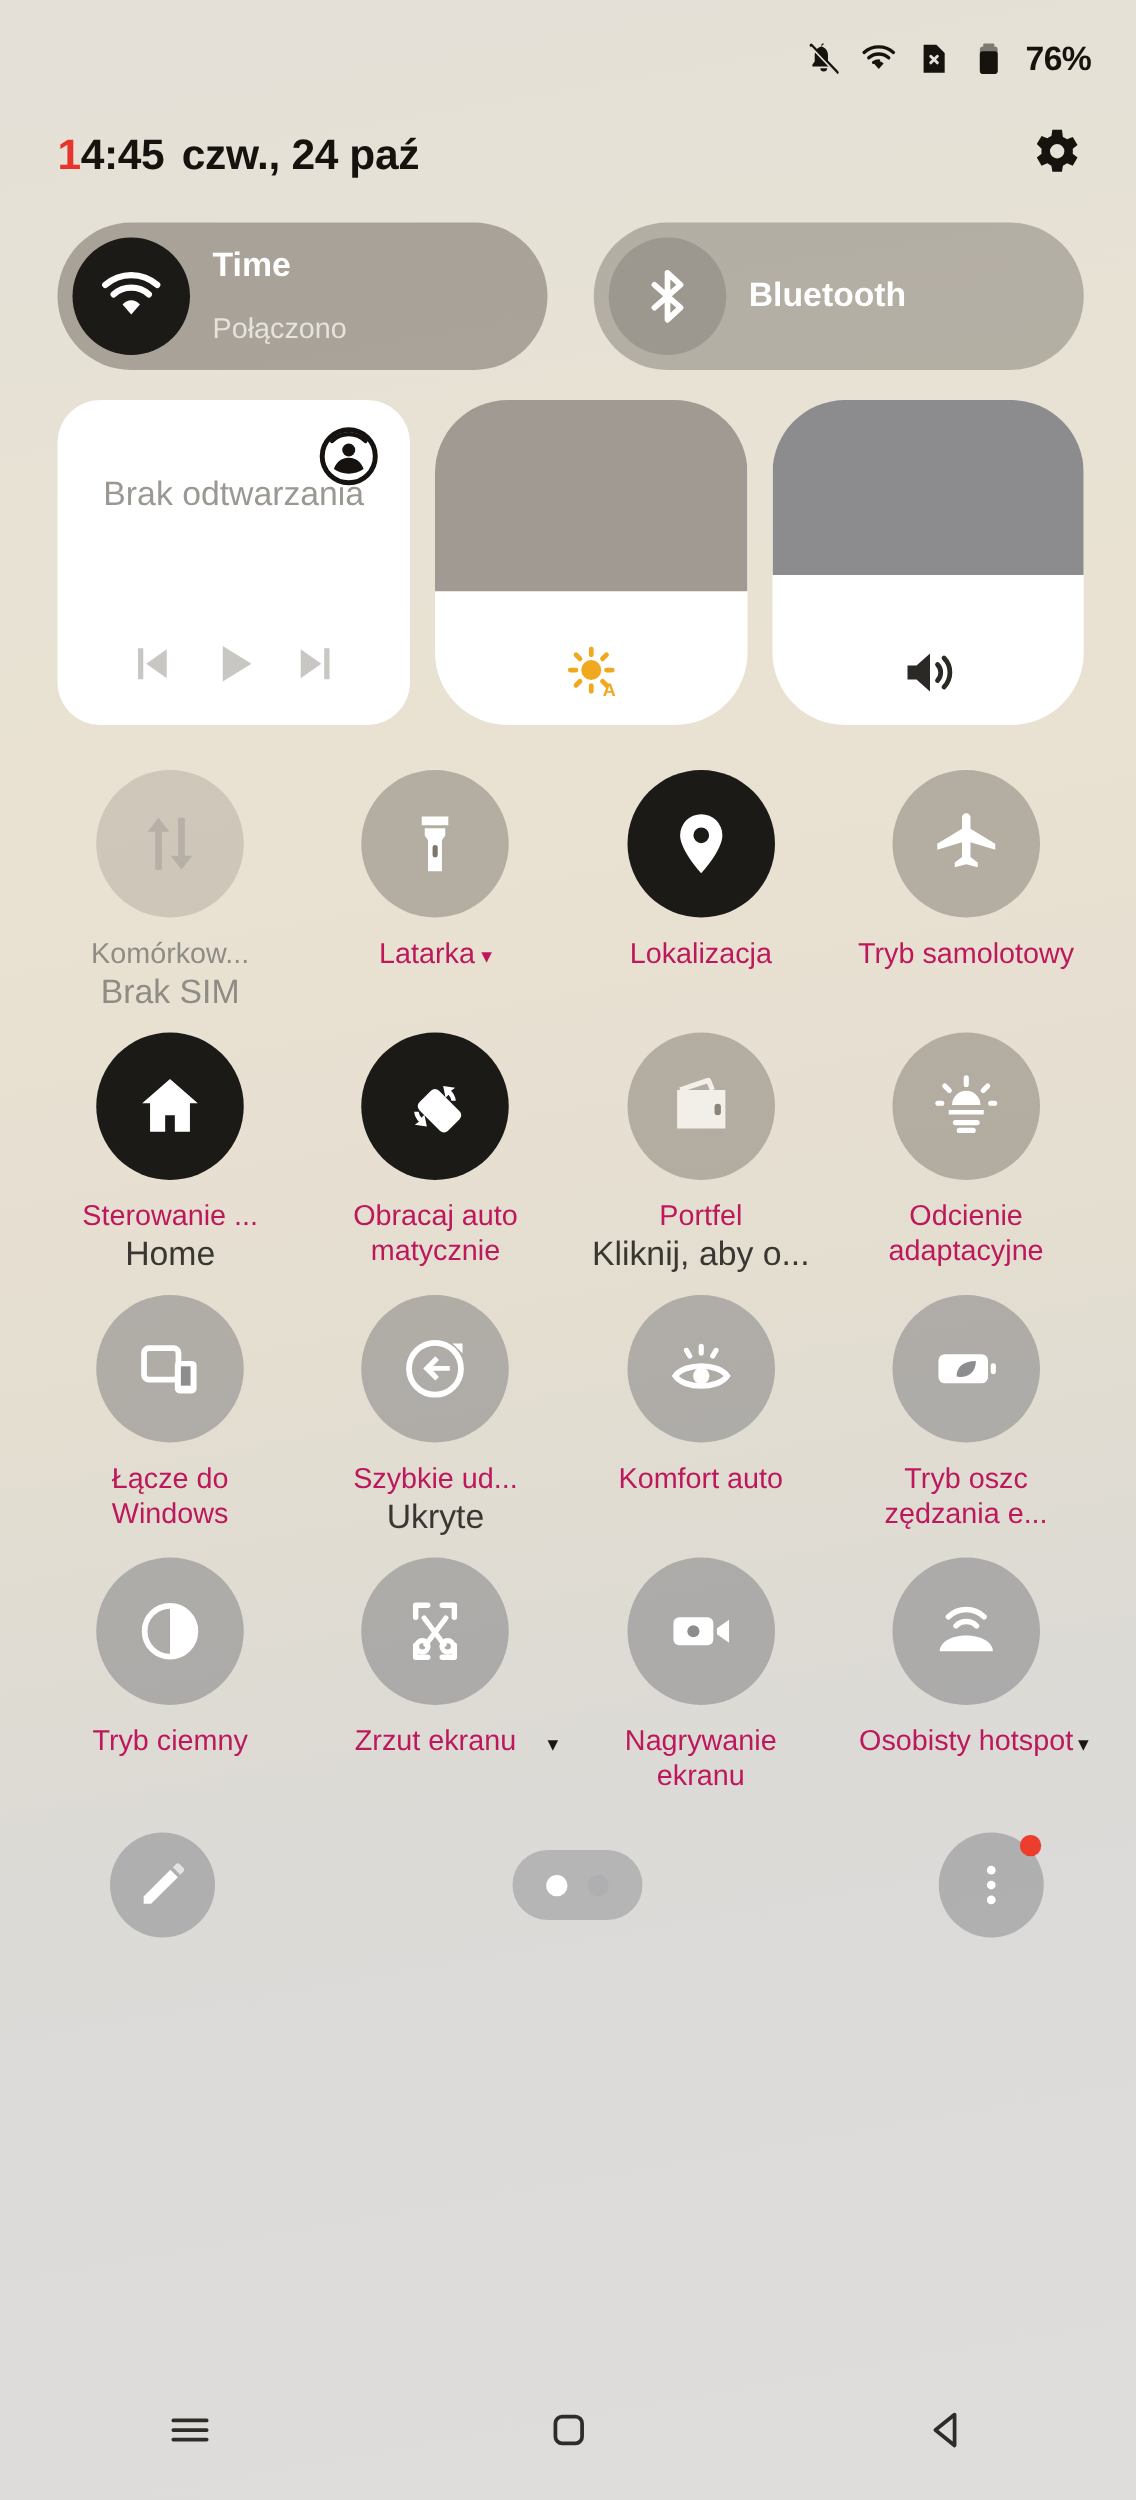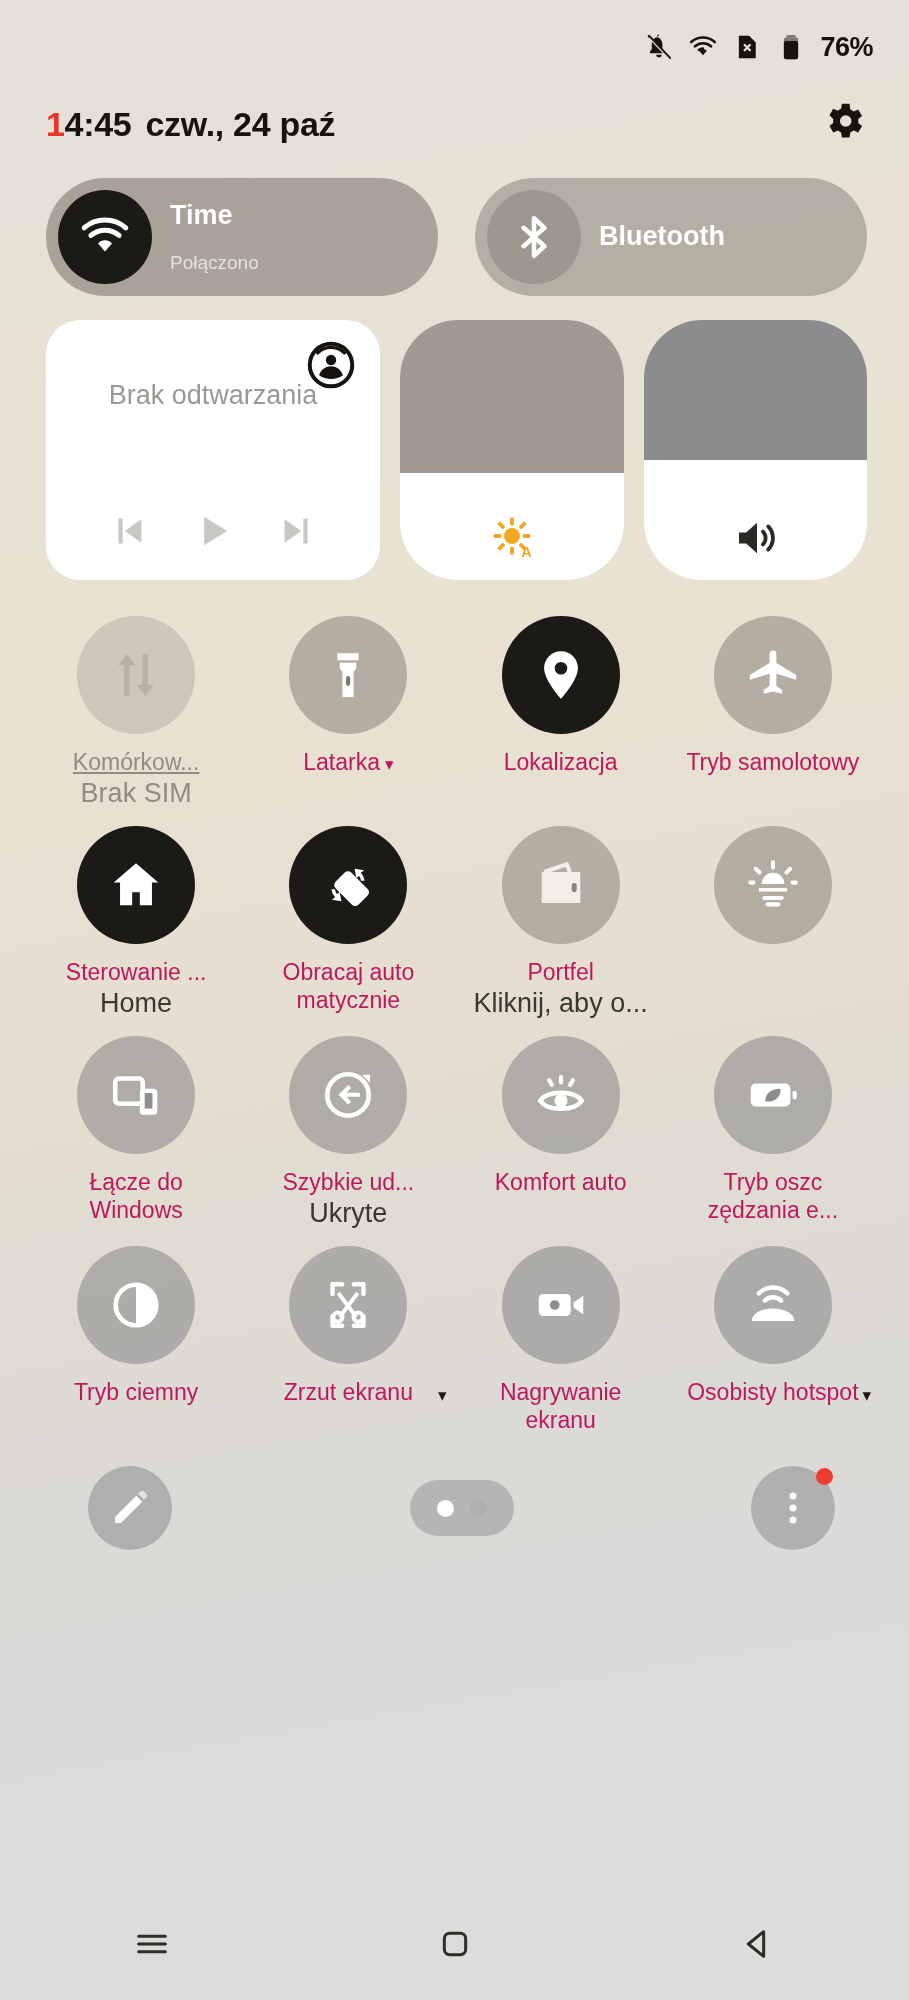--- a/index.html
+++ b/index.html
@@ -41,27 +41,27 @@
   }
   .pill.inactive { background:rgba(118,112,104,0.45);text-align:right; }
   .pill-ic {
     width:94px; height:94px; border-radius:50%;
     display:flex; align-items:center; justify-content:center; flex:0 0 94px;
   }
   .pill-ic.on  { background:#1c1a17; }
   .pill-ic.off { background:rgba(150,144,136,0.75); }
   .pill-txt { display:flex; flex-direction:column; justify-content:center; }
   .pill-title { font-size:27px; font-weight:bold; color:#fff; line-height:1.15; }
-  .pill-sub { font-size:19px; color:#e6e2dc; line-height:1.25; margin-top:20px; }
+  .pill-sub { font-size:23px; color:#e6e2dc; line-height:1.25; margin-top:20px; }
   .pill-title.center { font-size:27px; }
 
   
   .midrow { display:flex; gap:20px; padding:24px 42px 0 46px; align-items:stretch; }
   .media {
-    width:334px; height:260px; background:#fff; border-radius:34px;
+    width:282px; height:260px; background:#fff; border-radius:34px;
     position:relative; padding:22px 26px;
     display:flex; flex-direction:column; justify-content:space-between;gap:36px;
   }
   .cast { position:absolute; top:20px; right:24px; width:50px; height:50px; }
   .media-title {
     font-size:27px; color:#9b9894; text-align:center; margin-top:38px;
   }
   .media-ctrls {
     display:flex; align-items:center; justify-content:space-around;
     padding:0 14px 4px;
@@ -97,21 +97,21 @@
   }
   .tcirc.on  { background:#1c1a17; }
   .tcirc.off { background:rgba(128,122,114,0.50); }
   .tcirc.off2{ background:rgba(120,120,124,0.48); }
   .tcirc.dis { background:rgba(150,143,133,0.32); }
   .tcirc svg { width:58px; height:58px; }
   .tlabel {
     margin-top:14px; font-size:23px; color:#be185d;
     text-align:center; line-height:1.22; max-width:185px;
   }
-  .tlabel.dim { color:#8f8b85;text-decoration:underline; }
+  .tlabel.dim { color:#8f8b85; }
   .tsub {
     font-size:27px; color:#3a3732; text-align:center; line-height:1.22; margin-top:1px;
   }
   .tsub.dim { color:#8f8b85; }
   .caret { font-size:17px; margin-left:5px; }
   .caret-side {
     position:absolute; right:8px; bottom:34px; font-size:17px; color:#1a1714;
   }
 
   
@@ -336,20 +336,21 @@
 
   <div class="tile">
     <div class="tcirc off">
       <svg viewBox="0 0 24 24">
         <path fill="#fff" d="M7.3 11.6h9.4a4.7 4.7 0 0 0-9.4 0zM6.2 13.2h11.6v1.5H6.2z"></path>
         <g stroke="#fff" stroke-width="1.7" stroke-linecap="round">
           <path d="M12 2.6v2.2M4.9 5.3l1.5 1.5M19.1 5.3l-1.5 1.5M2.6 11h1.3M20.1 11h1.3M8.4 17.4h7.2M9.7 20h4.6"></path>
         </g>
       </svg>
     </div>
+    <div class="tlabel">Odcienie adaptacyjne</div>
   </div>
 
   <div class="tile">
     <div class="tcirc off2">
       <svg viewBox="0 0 24 24">
         <rect x="3.4" y="5.2" width="11.4" height="10.4" rx="1.6" fill="none" stroke="#fff" stroke-width="1.9"></rect>
         <rect x="13.6" y="9.4" width="7.2" height="10.8" rx="1.6" fill="#fff"></rect>
         <rect x="15.6" y="11.2" width="3.2" height="6.4" fill="#8d8d90"></rect>
       </svg>
     </div>

